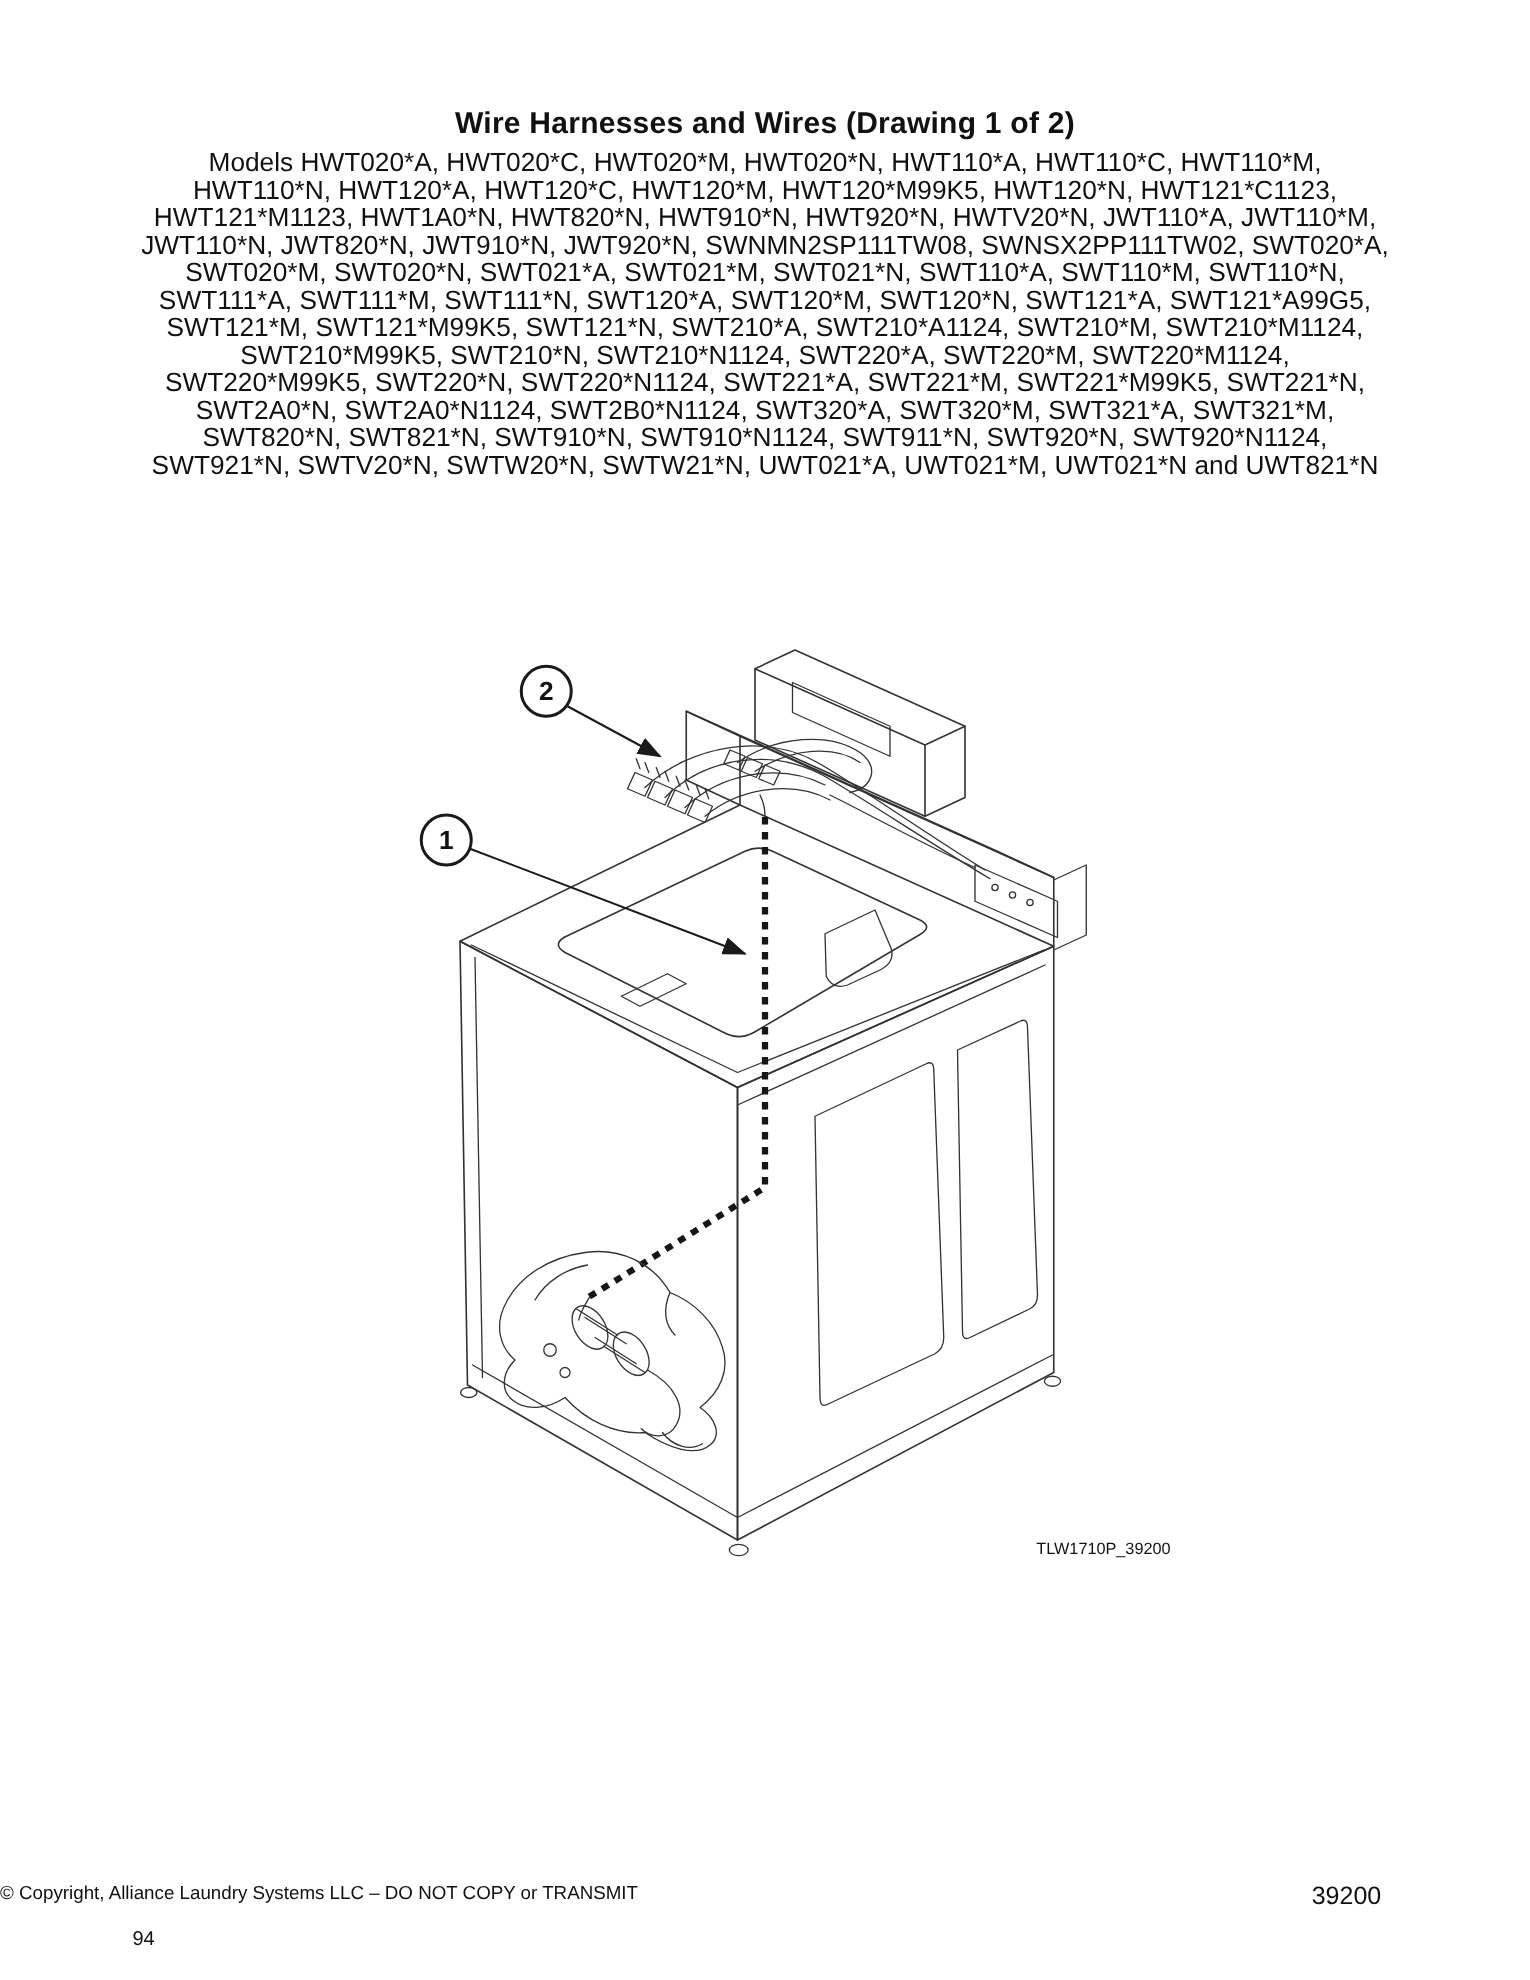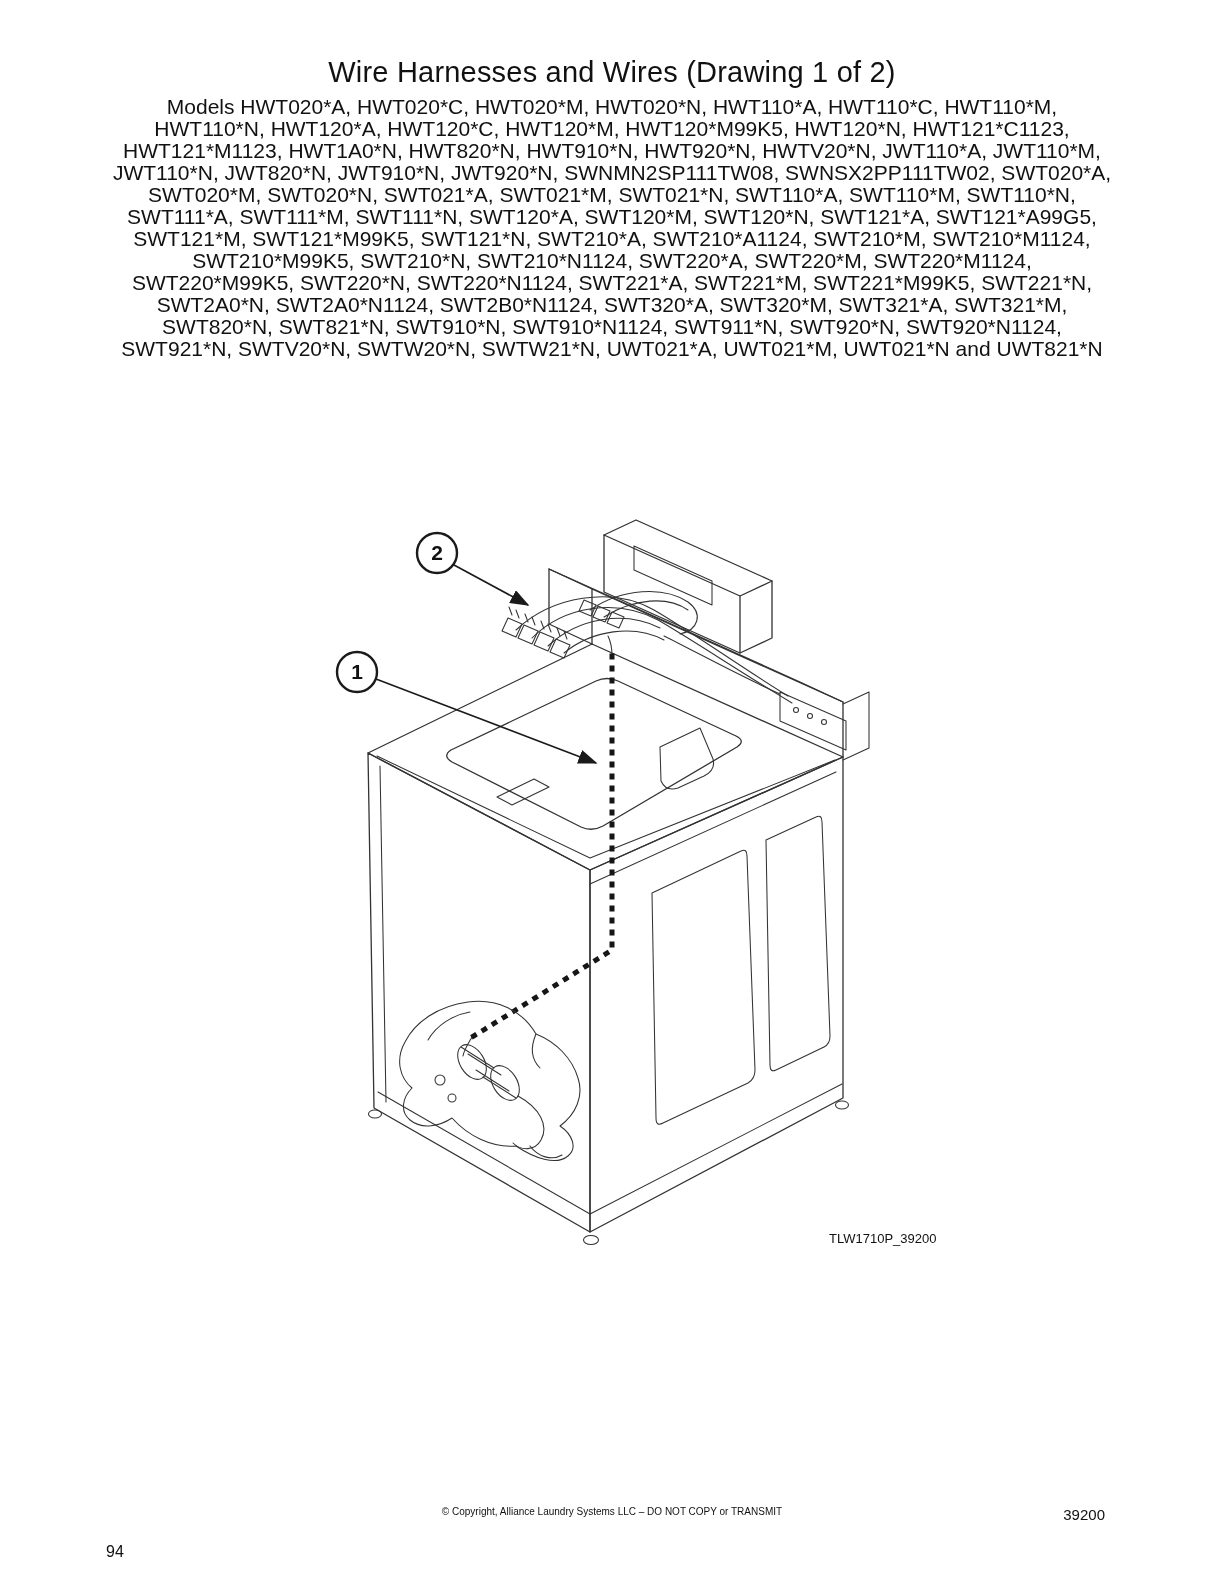--- a/index.html
+++ b/index.html
@@ -7,24 +7,24 @@
     position: relative;
     width: 1224px;
     height: 1584px;
     background: #ffffff;
     font-family: "Liberation Sans", sans-serif;
     color: #111111;
     overflow: hidden;
   }
   .title {
     margin: 0;
-    padding-top: 56px;
+    padding-top: 85px;
     text-align: center;
-    font-size: 29px;
-    font-weight: normal;
+    font-size: 24px;
+    font-weight: bold;
     letter-spacing: 0.2px;
   }
   .models {
     width: 1000px;
     margin: 7px auto 0 auto;
     text-align: center;
     font-size: 21px;
     line-height: 22px;
   }
   .drawing {
@@ -65,28 +65,27 @@
     left: 106px;
     top: 1503px;
     font-size: 16px;
     margin-top: 40px;
   }
   .footer-copyright {
     position: absolute;
     left: 0;
     width: 100%;
     top: 1506px;
-    text-align: center;
-    font-size: 10px;
+    font-size: 15px;
   }
   .footer-docnum {
     position: absolute;
     right: 119px;
     top: 1506px;
-    font-size: 15px;
+    font-size: 20px;
   }
 </style>
 </head>
 <body>
 
 <main class="page">
 
   <h1 class="title">Wire Harnesses and Wires (Drawing 1 of 2)</h1>
 
   <p class="models">Models HWT020*A, HWT020*C, HWT020*M, HWT020*N, HWT110*A, HWT110*C, HWT110*M, HWT110*N, HWT120*A, HWT120*C, HWT120*M, HWT120*M99K5, HWT120*N, HWT121*C1123, HWT121*M1123, HWT1A0*N, HWT820*N, HWT910*N, HWT920*N, HWTV20*N, JWT110*A, JWT110*M, JWT110*N, JWT820*N, JWT910*N, JWT920*N, SWNMN2SP111TW08, SWNSX2PP111TW02, SWT020*A, SWT020*M, SWT020*N, SWT021*A, SWT021*M, SWT021*N, SWT110*A, SWT110*M, SWT110*N, SWT111*A, SWT111*M, SWT111*N, SWT120*A, SWT120*M, SWT120*N, SWT121*A, SWT121*A99G5, SWT121*M, SWT121*M99K5, SWT121*N, SWT210*A, SWT210*A1124, SWT210*M, SWT210*M1124, SWT210*M99K5, SWT210*N, SWT210*N1124, SWT220*A, SWT220*M, SWT220*M1124, SWT220*M99K5, SWT220*N, SWT220*N1124, SWT221*A, SWT221*M, SWT221*M99K5, SWT221*N, SWT2A0*N, SWT2A0*N1124, SWT2B0*N1124, SWT320*A, SWT320*M, SWT321*A, SWT321*M, SWT820*N, SWT821*N, SWT910*N, SWT910*N1124, SWT911*N, SWT920*N, SWT920*N1124, SWT921*N, SWTV20*N, SWTW20*N, SWTW21*N, UWT021*A, UWT021*M, UWT021*N and UWT821*N</p>

